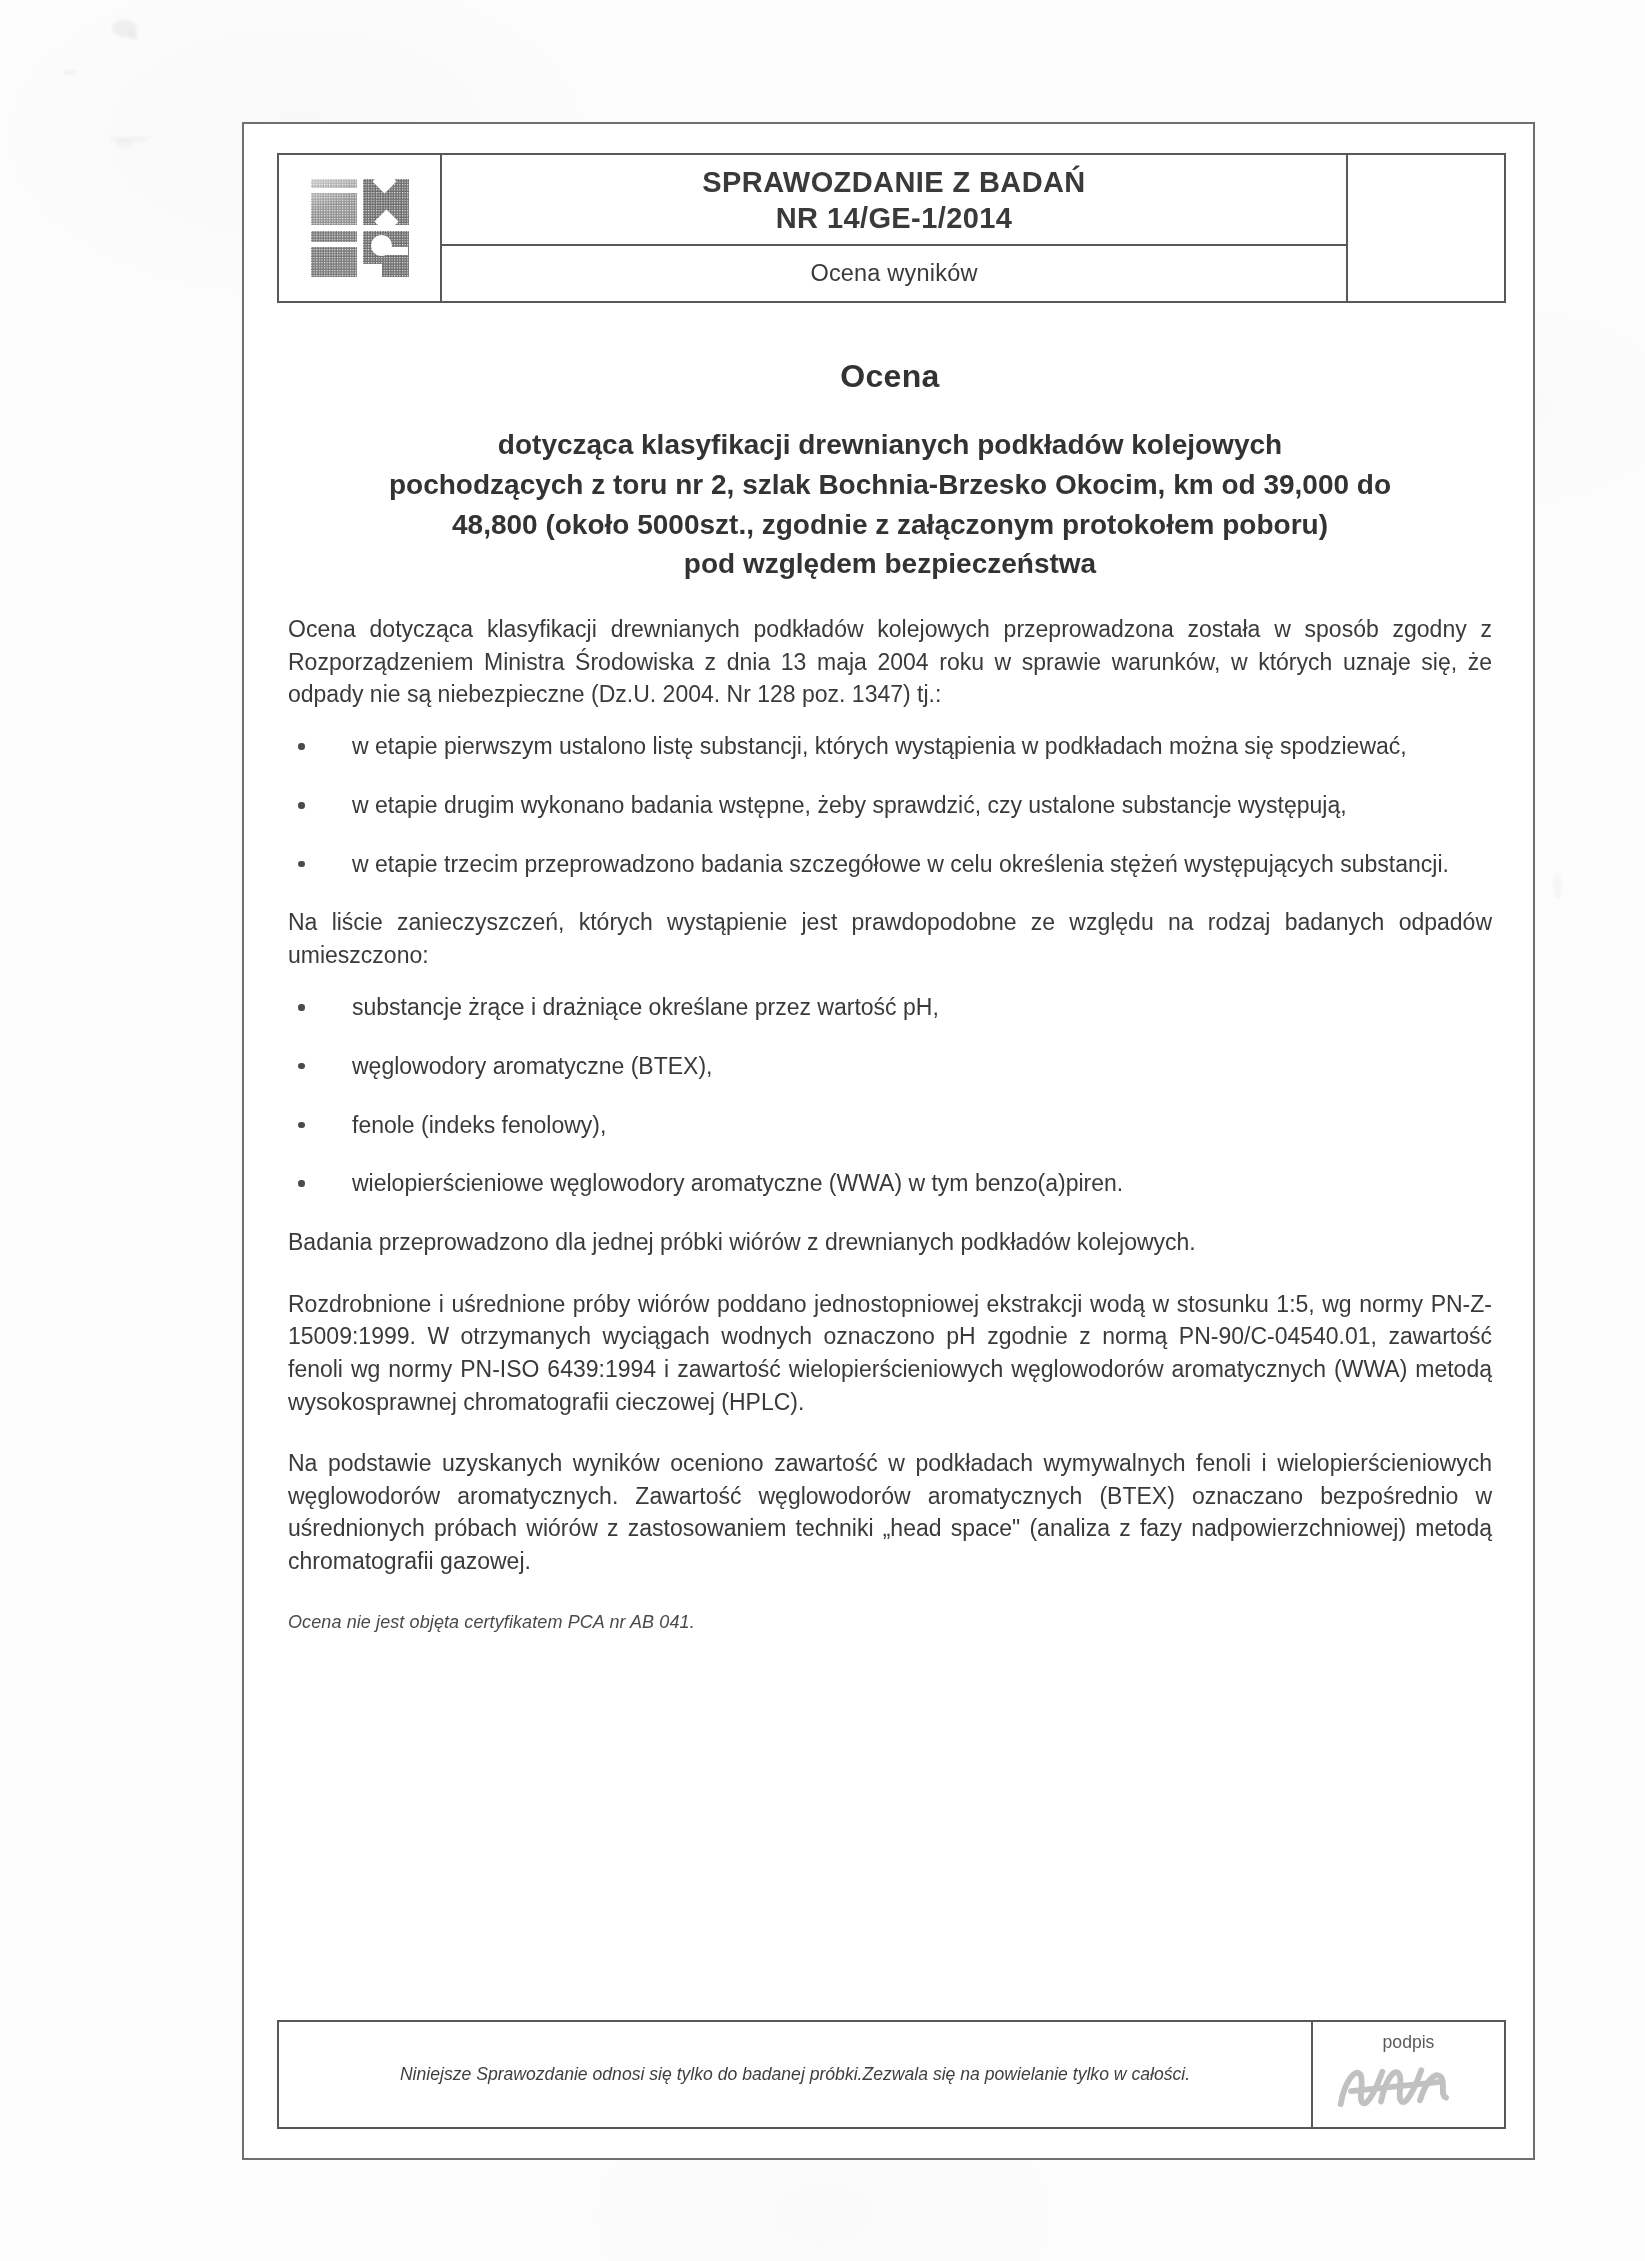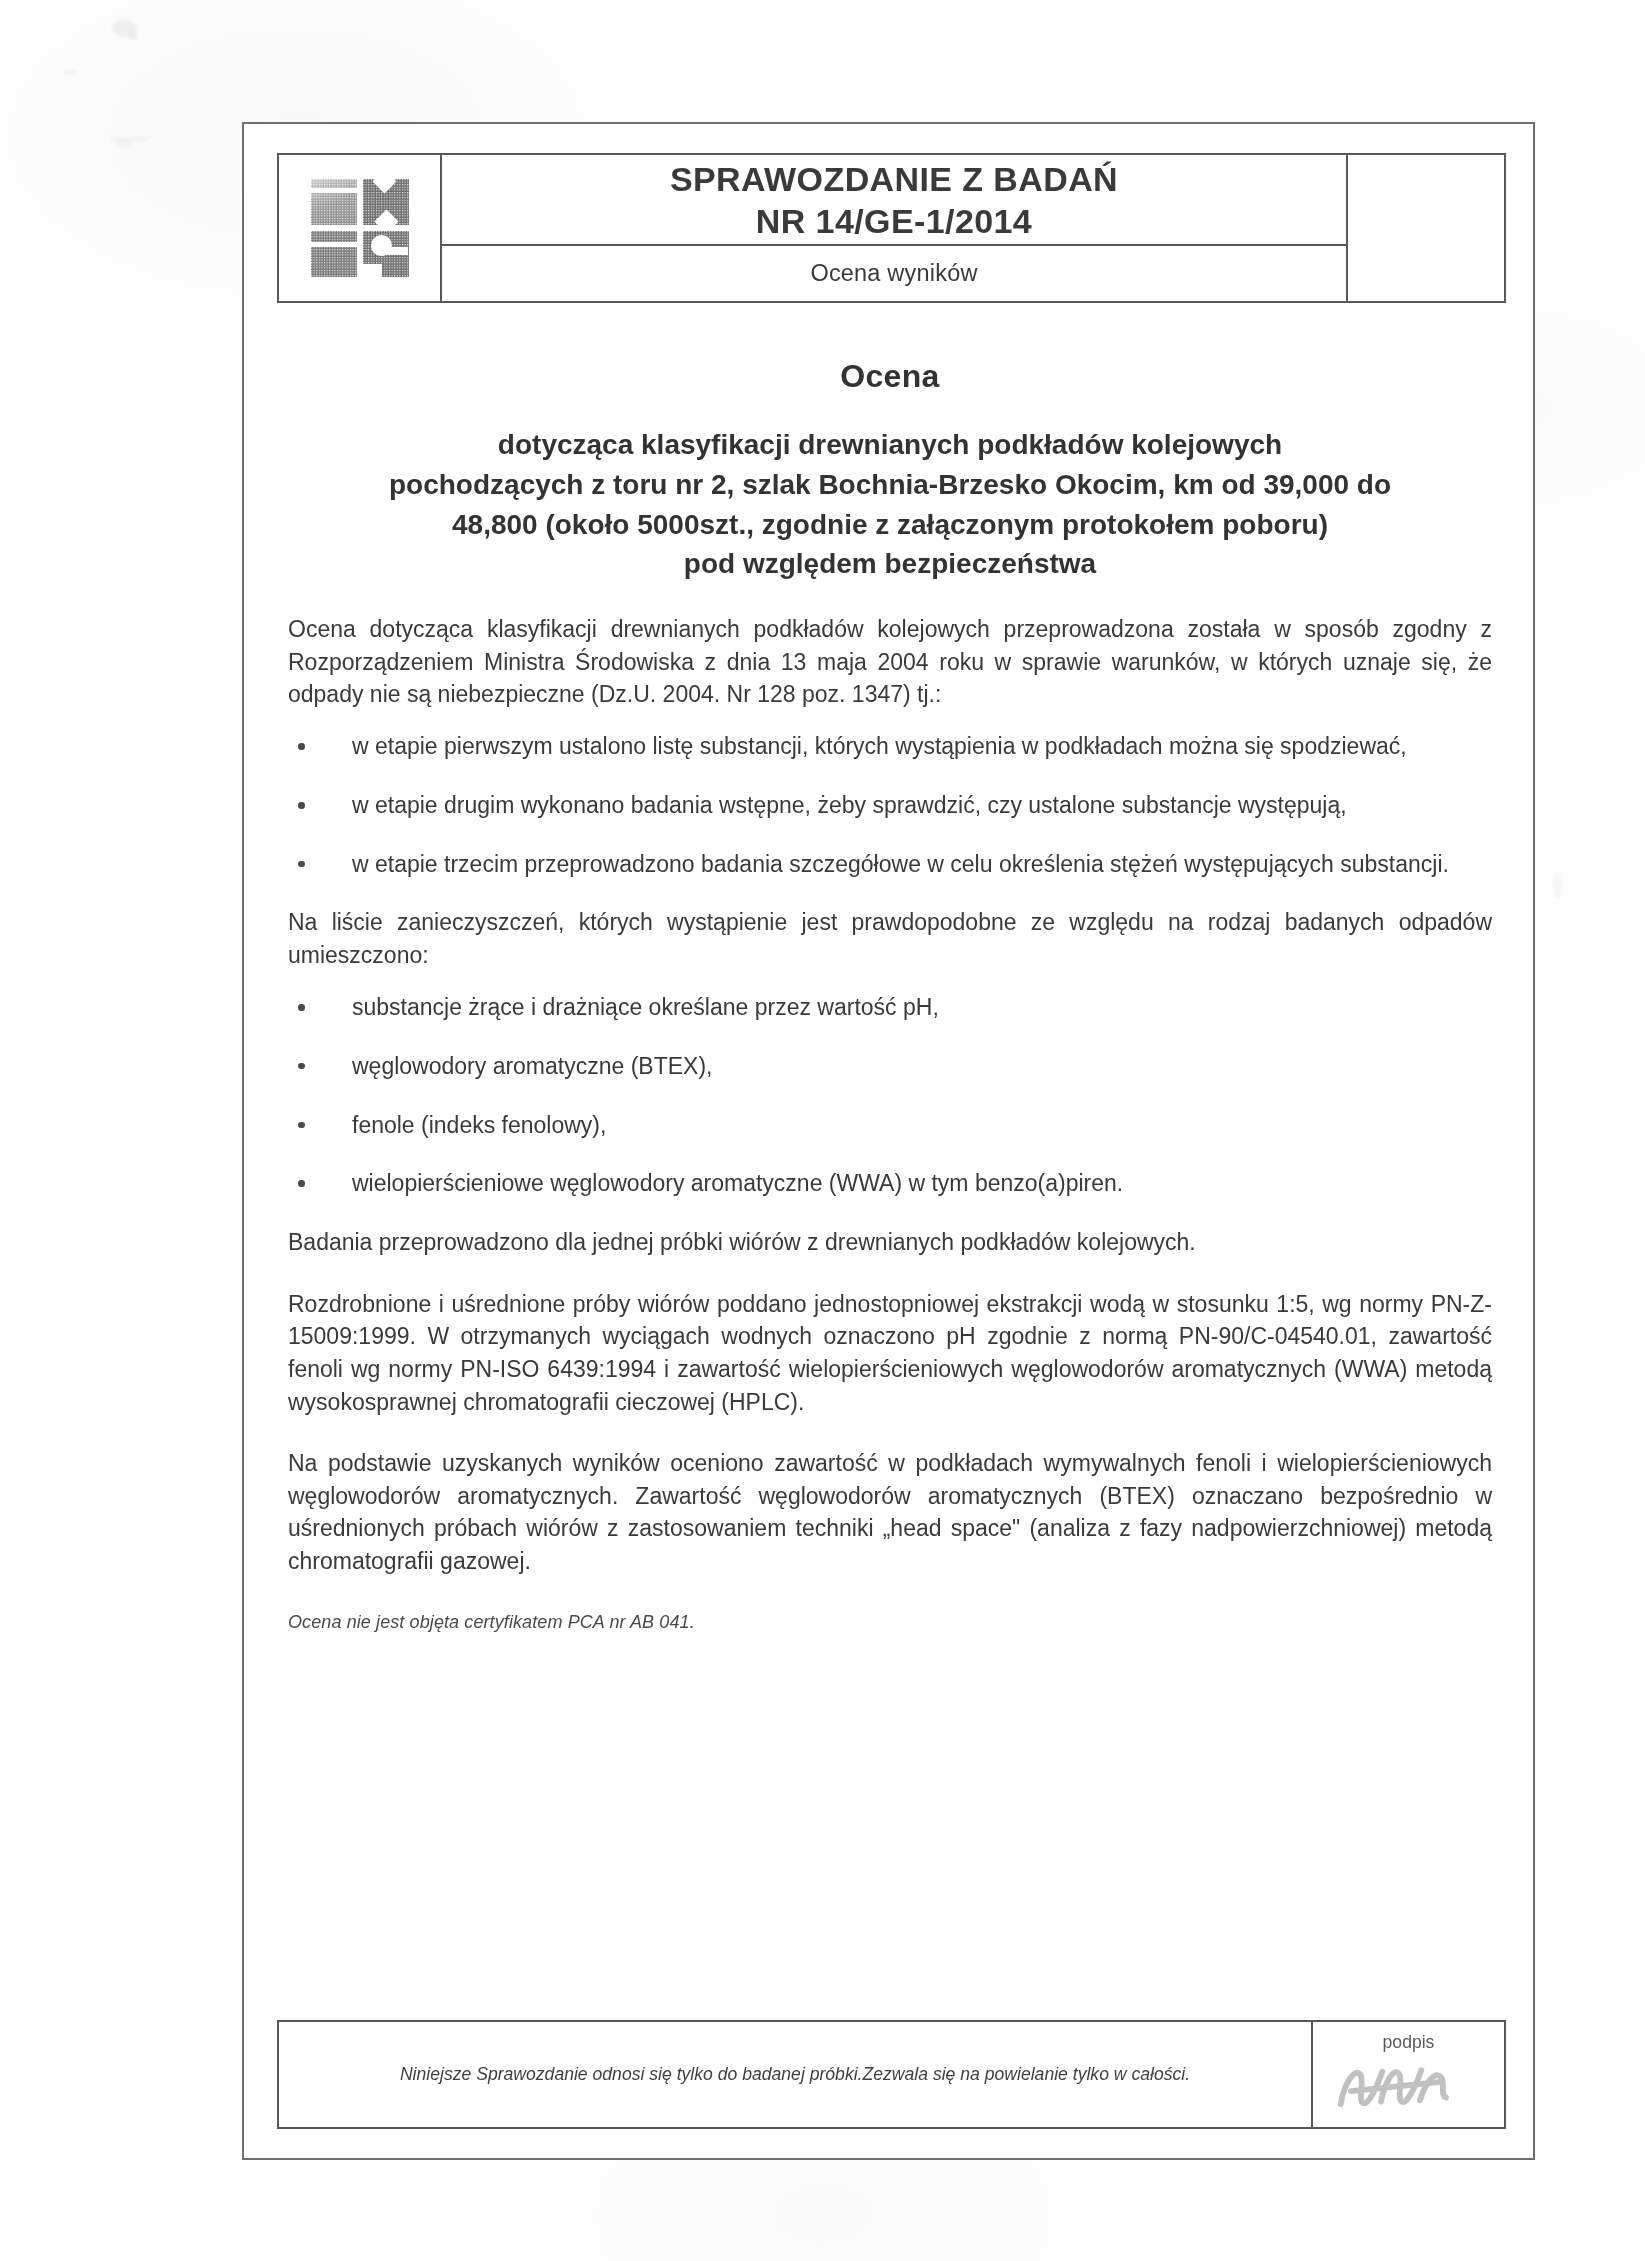--- a/index.html
+++ b/index.html
@@ -91,21 +91,21 @@
   .hdr-sub-row {
     flex: 1 1 38%;
     display: flex;
     align-items: center;
     justify-content: center;
   }
   .hdr-right-cell {
     width: 156px;
   }
   .hdr-title-line {
-    font-size: 34px;
+    font-size: 29px;
     font-weight: bold;
     letter-spacing: 0.4px;
     line-height: 1.22;
     color: #3a3a3a;
     white-space: nowrap;
   }
   .hdr-sub-line {
     font-size: 23.5px;
     font-weight: normal;
     color: #3a3a3a;

